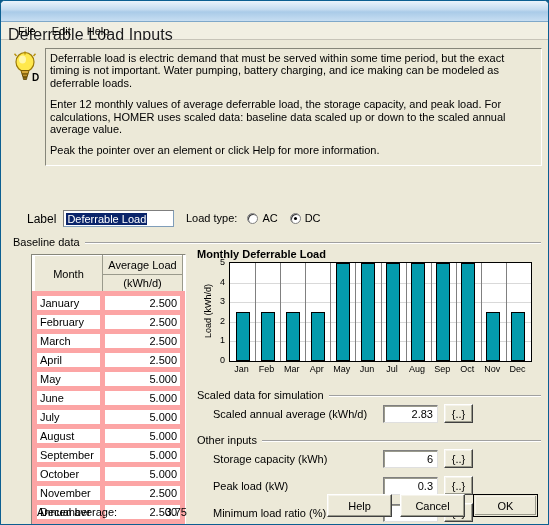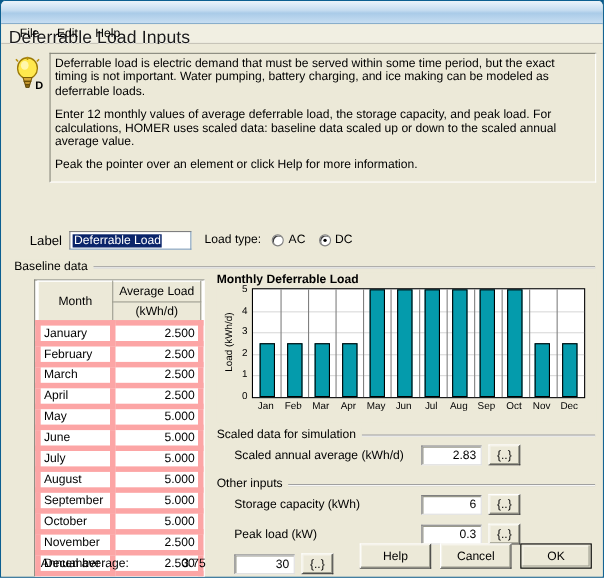--- a/index.html
+++ b/index.html
@@ -452,20 +452,21 @@
       <span class="dotbtn">{..}</span>
     </div>
 
     <div class="frow" style="left:212px;top:436px;">
       <span class="cap">Peak load (kW)</span>
       <span class="numfield">0.3</span>
       <span class="dotbtn">{..}</span>
     </div>
 
     <div class="frow" style="left:212px;top:463px;">
+      <span class="cap">Minimum load ratio (%)</span>
       <span class="numfield">30</span>
       <span class="dotbtn">{..}</span>
     </div>
 
     <div class="btnbar">
       <div class="btn">Help</div>
       <div class="btn">Cancel</div>
       <div class="btn focus">OK</div>
     </div>
 

